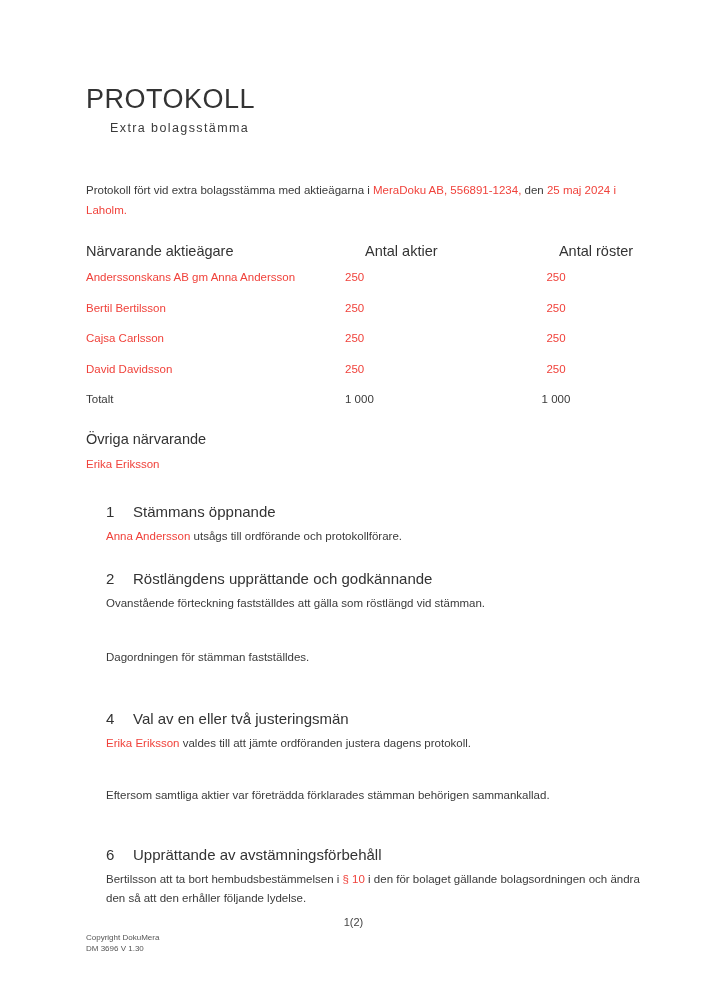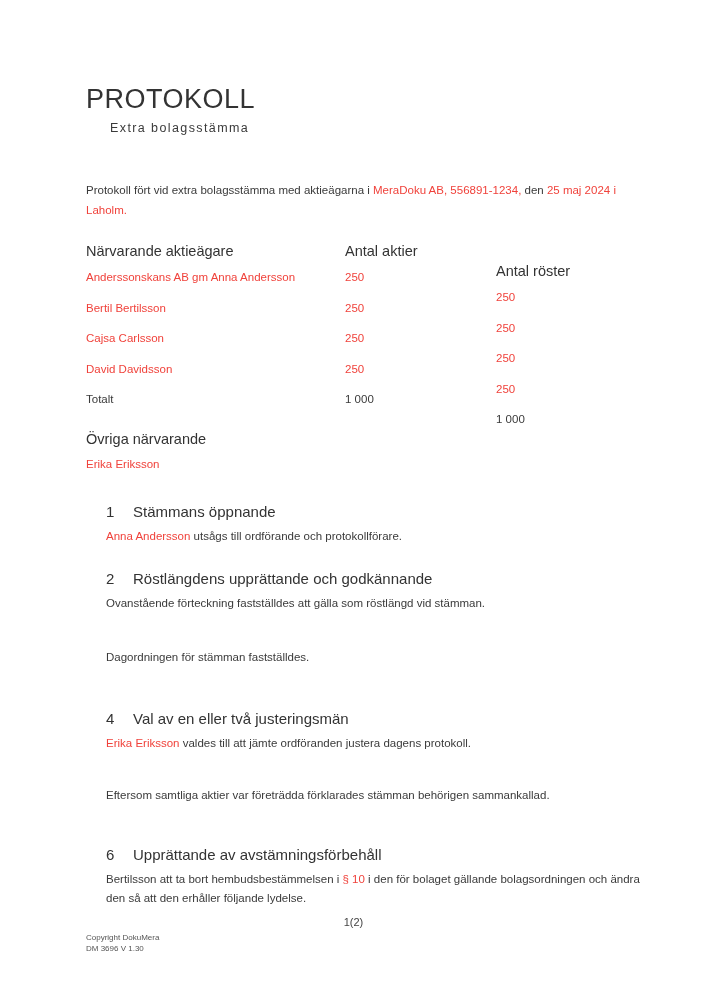--- a/index.html
+++ b/index.html
@@ -46,30 +46,31 @@
     width: 560px;
   }
   .t-head, .t-row {
     display: grid;
     grid-template-columns: 259px 120px 151px;
   }
   .t-head {
     font-size: 14.5px;
     color: #333333;
     height: 25px;
+    gap: 20px;
   }
   .t-row {
     font-size: 11.5px;
     height: 30.5px;
     padding-top: 3px;
     box-sizing: border-box;
   }
   .c-name { text-align: left; }
   .c-shares { text-align: left; }
-  .c-votes { padding-left: 31px; margin-top: 20px; }
+  .c-votes { text-align: center; padding-left: 31px; }
 
   .others { top: 431px; }
   .others-heading {
     font-size: 14.5px;
     color: #333333;
   }
   .others-name {
     margin-top: 11px;
     font-size: 11.5px;
   }

